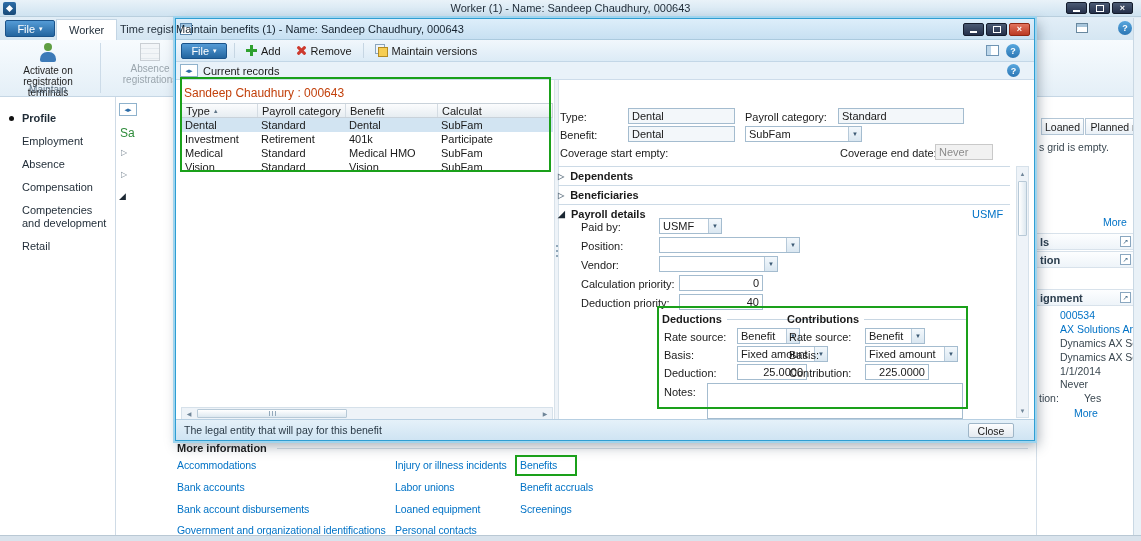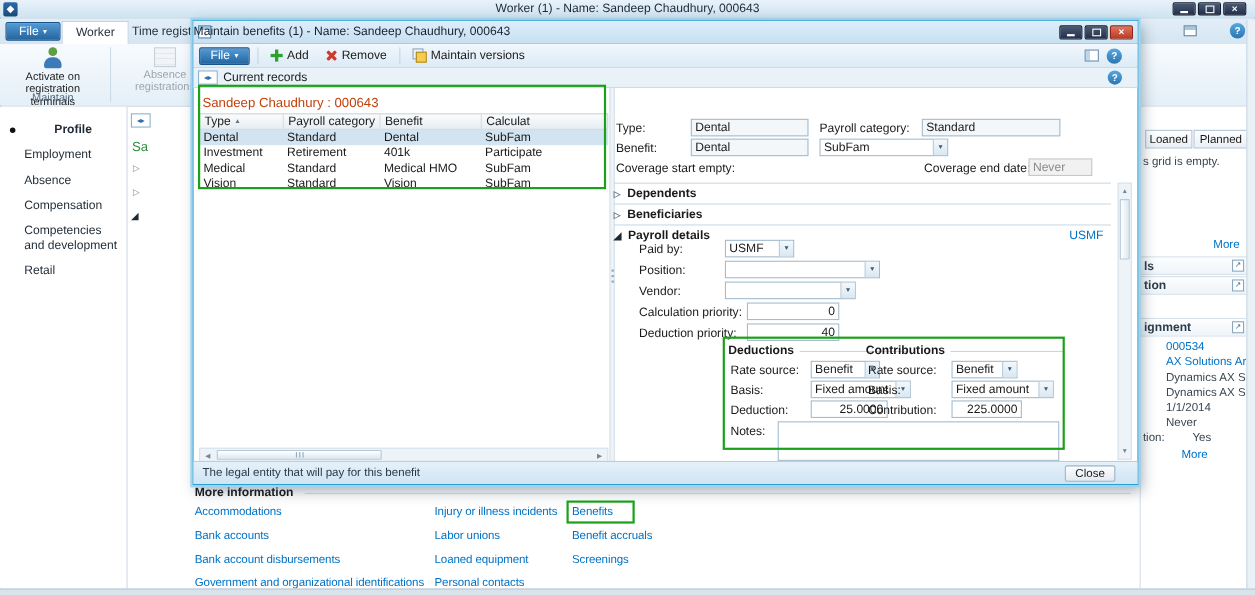--- a/index.html
+++ b/index.html
@@ -33,21 +33,21 @@
   .icon-activate{width:22px;height:20px;position:relative;}
   .icon-activate::before{content:"";position:absolute;left:7px;top:0;width:8px;height:8px;border-radius:50%;background:#5f9e43;}
   .icon-activate::after{content:"";position:absolute;left:3px;top:9px;width:16px;height:10px;border-radius:7px 7px 2px 2px;background:#3c7ab8;}
   .icon-absence{width:20px;height:18px;border:1px solid #b8bec4;background:repeating-linear-gradient(#f2f4f6 0 4px,#dde2e7 4px 5px);opacity:.7;}
   .rib-group-label{position:absolute;left:0;top:44px;width:96px;text-align:center;font-size:10px;color:#5d7081;}
   .rib-sep{position:absolute;left:100px;top:3px;height:50px;border-left:1px solid #ccdbe8;}
 
   
   .left-nav{position:absolute;left:0;top:97px;width:116px;height:438px;background:#fff;border-right:1px solid #cfdbe6;padding-top:10px;}
   .nav-item{position:relative;padding:5px 4px 5px 22px;line-height:13px;cursor:pointer;color:#1f2b36;}
-  .nav-item.active{font-weight:bold;text-align:center;}
+  .nav-item.active{font-weight:bold;}
   .nav-bullet{position:absolute;left:9px;top:9px;width:5px;height:5px;border-radius:50%;background:#111;}
 
   
   .frag{position:absolute;}
   .frag-caption{left:120px;top:126px;width:17px;overflow:hidden;white-space:nowrap;color:#2e8b3a;font-size:12px;}
   .tri-frag{color:#7c8a96;font-size:8px;cursor:pointer;}
   .tri-frag.dark{color:#1c2833;font-size:9px;}
 
   
   .factbox{position:absolute;left:1036px;top:97px;width:97px;height:438px;border-left:1px solid #d4dfe9;overflow:hidden;background:#fff;}

